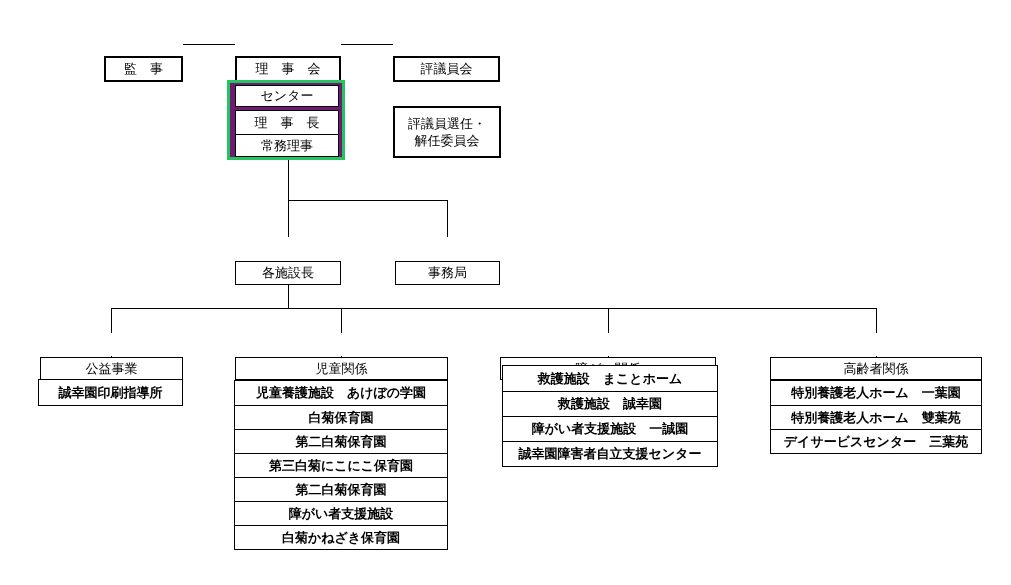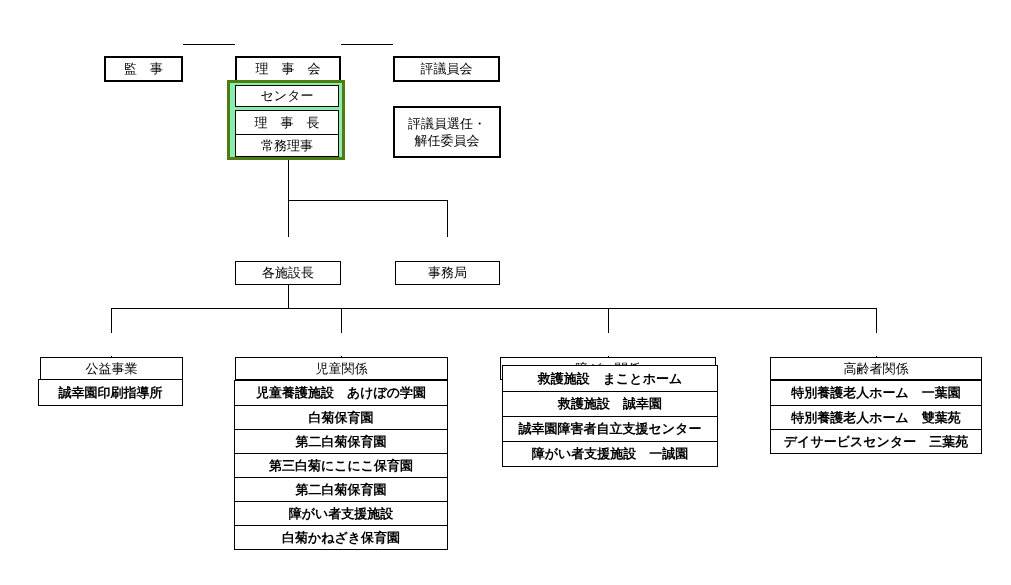--- a/index.html
+++ b/index.html
@@ -35,22 +35,22 @@
     margin-top: 24px;
   }
   .b2 { border-width: 2px; }
   .two-line {
     flex-direction: column;
     line-height: 17px;
     white-space: normal;
   }
   .exec-group {
     position: absolute;
-    background: #86efac;
-    border: 3px solid #4d7c0f;
+    background: #701a75;
+    border: 3px solid #22c55e;
     box-sizing: border-box;
   }
   .exec-inner {
     position: absolute;
     border: 1px solid #000000;
     box-sizing: border-box;
     background: #ffffff;
   }
   .exec-row {
     height: 23px;
@@ -169,22 +169,22 @@
       <div class="list-row">第二白菊保育園</div>
       <div class="list-row">第三白菊にこにこ保育園</div>
       <div class="list-row">第二白菊保育園</div>
       <div class="list-row">障がい者支援施設</div>
       <div class="list-row">白菊かねざき保育園</div>
     </div>
 
   <div class="list rows25" style="left:502px;top:365px;width:216px">
       <div class="list-row">救護施設　まことホーム</div>
       <div class="list-row">救護施設　誠幸園</div>
+      <div class="list-row">障がい者支援施設　一誠園</div>
       <div class="list-row">誠幸園障害者自立支援センター</div>
-      <div class="list-row">障がい者支援施設　一誠園</div>
     </div>
 
   <div class="list" style="left:770px;top:380px;width:212px">
       <div class="list-row">特別養護老人ホーム　一葉園</div>
       <div class="list-row">特別養護老人ホーム　雙葉苑</div>
       <div class="list-row">デイサービスセンター　三葉苑</div>
     </div>
 
 </div>
 

